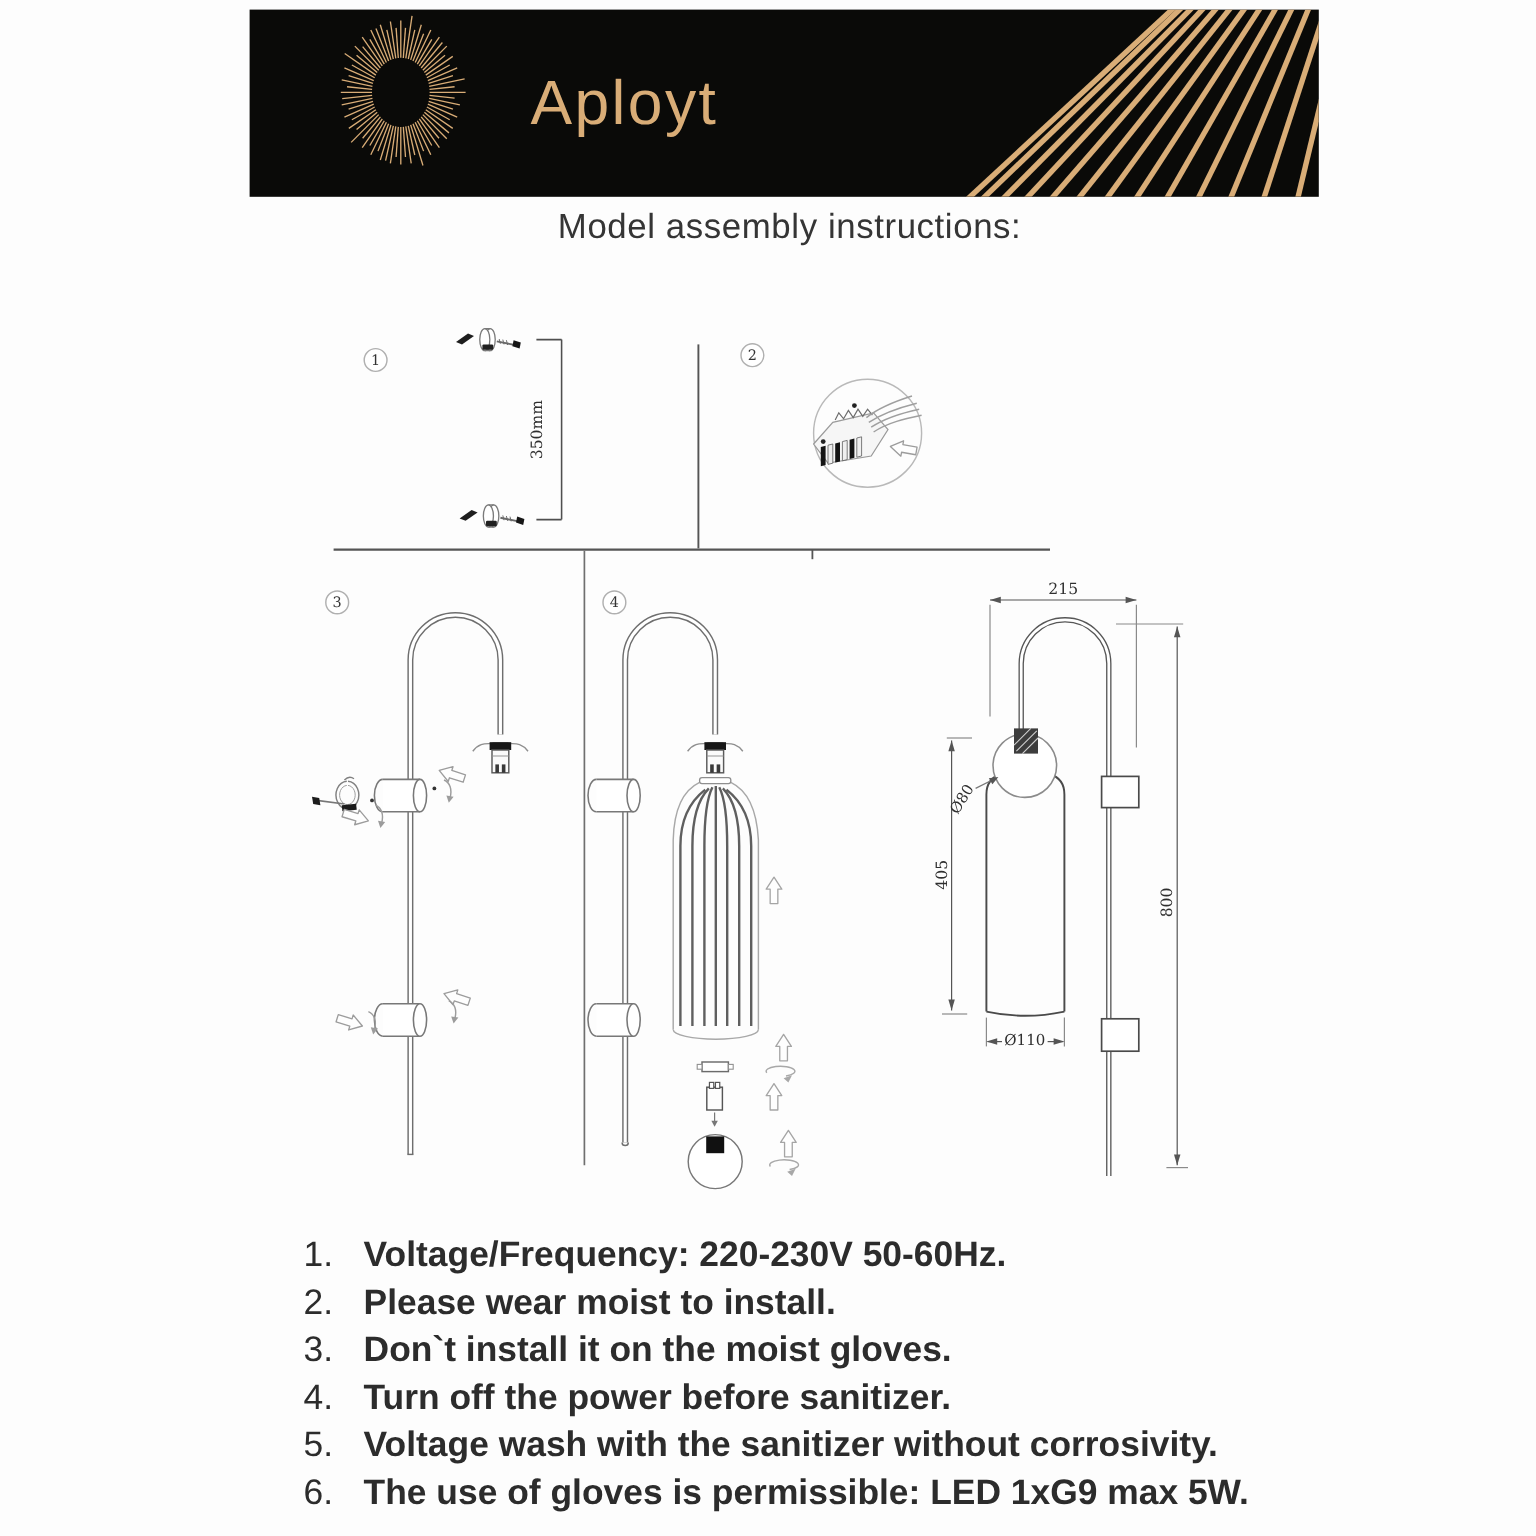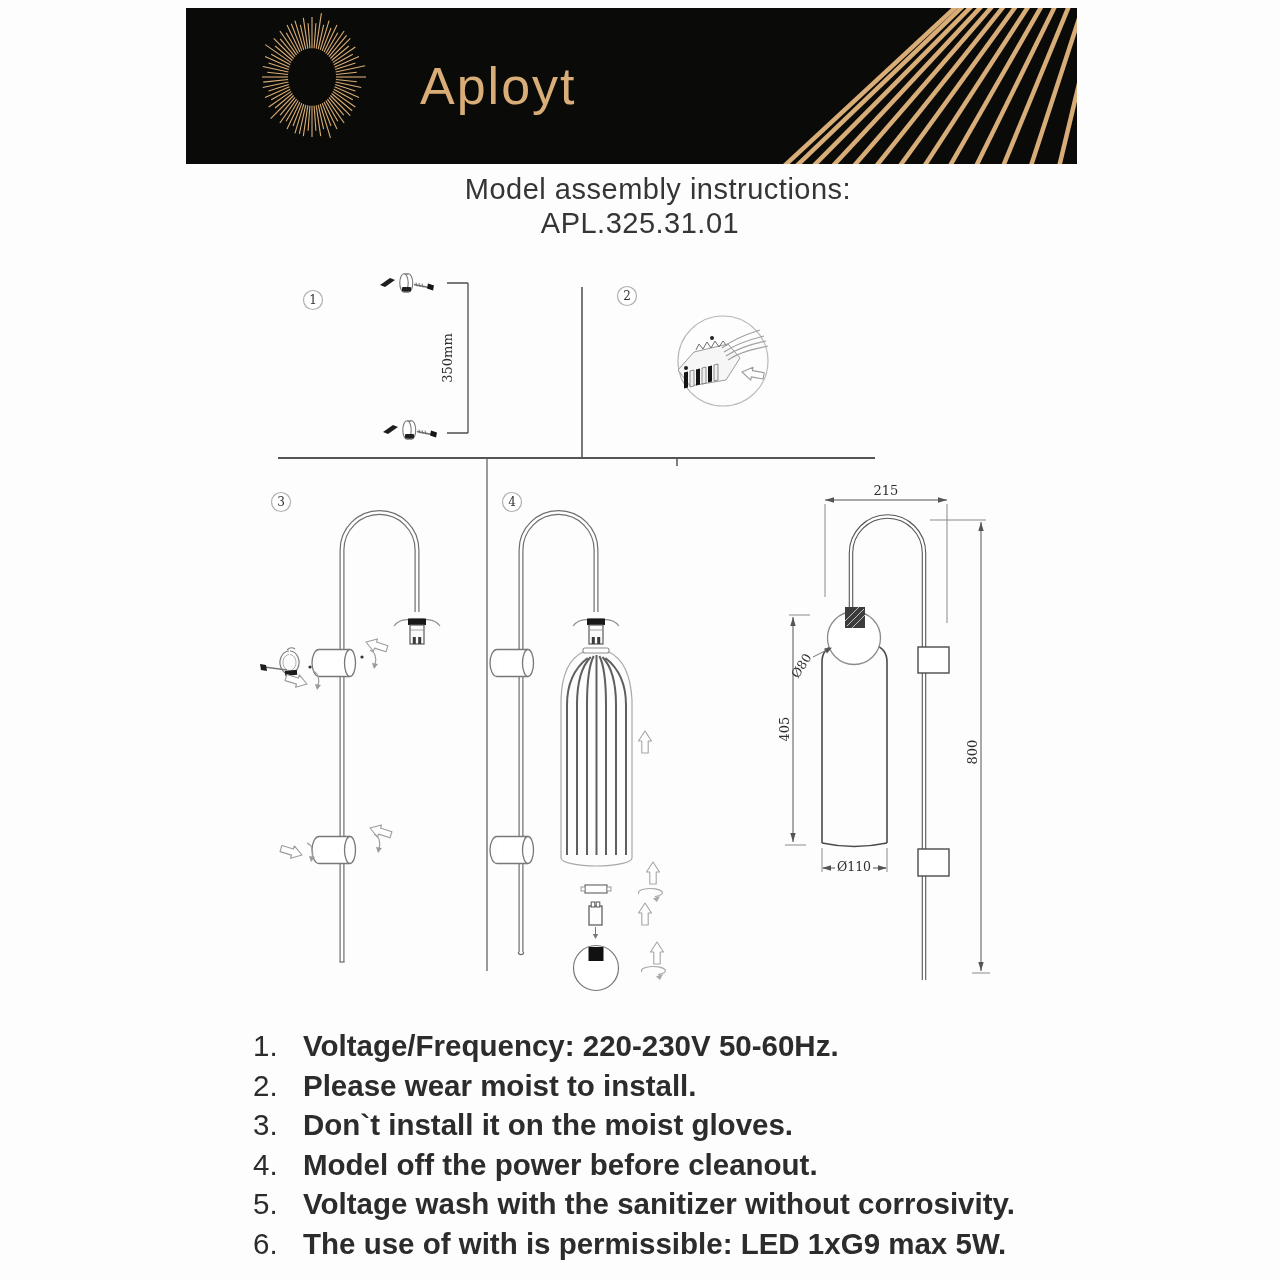--- a/index.html
+++ b/index.html
@@ -1,19 +1,19 @@
 <!DOCTYPE html>
 <html><head>
 <meta charset="utf-8">
 <style>
   html,body{margin:0;padding:0;background:#ffffff;}
   .page{position:relative;width:1280px;height:1280px;background:#fdfdfd;overflow:hidden;
         font-family:"Liberation Sans", sans-serif;}
   
-  .brandband{position:absolute;left:186px;top:8px;width:891px;height:156px;background:#0a0a08;overflow:hidden;}
+  .brandband{position:absolute;left:208px;top:8px;width:891px;height:156px;background:#0a0a08;overflow:hidden;}
   .brandband svg{position:absolute;left:0;top:0;}
   .brandword{position:absolute;left:234px;top:0;height:156px;display:flex;align-items:center;
              color:#d9ad77;font-size:52px;font-weight:400;letter-spacing:2px;}
   
   .titleblock{position:absolute;left:0;top:172px;width:1280px;text-align:center;color:#353535;}
   .titleblock .t1{font-size:29px;line-height:34px;letter-spacing:.5px;padding-left:36px;}
   .titleblock .t2{font-size:29px;line-height:34px;letter-spacing:.5px;}
   
   .diagram{position:absolute;left:190px;top:250px;}
   .dimtext{font-family:"DejaVu Serif", serif;font-size:13px;fill:#2f2f2f;}
@@ -122,21 +122,20 @@
           <line x1="952" y1="-170" x2="866.555505028742" y2="186" stroke="#d9ad77" stroke-width="4.5"></line>
           <line x1="952" y1="-170" x2="897.9724765649715" y2="186" stroke="#d9ad77" stroke-width="4.5"></line>
           <line x1="952" y1="-170" x2="930" y2="186" stroke="#d9ad77" stroke-width="4.5"></line>
         </g>
     </svg>
     <div class="brandword">Aployt</div>
   </div>
 
   <div class="titleblock">
     <div class="t1">Model assembly instructions:</div>
-    <div class="t2">APL.325.31.01</div>
   </div>
 
   <svg class="diagram" width="900" height="760" viewBox="190 250 900 760">
     <defs>
       <g id="hollow-arrow">
         <polygon points="0,0 10,-6.5 10,-3.2 22,-3.2 22,3.2 10,3.2 10,6.5" fill="#fefefe" stroke="#9c9c9c" stroke-width="1.1" stroke-linejoin="round"></polygon>
       </g>
       <g id="up-arrow">
         <polygon points="0,0 -6.5,10 -3.2,10 -3.2,22 3.2,22 3.2,10 6.5,10" fill="#fefefe" stroke="#a5a5a5" stroke-width="1.1" stroke-linejoin="round"></polygon>
       </g>
@@ -373,25 +372,25 @@
     <div class="instr-row">
       <span class="instr-num">2.</span>
       <span class="instr-text">Please wear moist to install.</span>
     </div>
     <div class="instr-row">
       <span class="instr-num">3.</span>
       <span class="instr-text">Don`t install it on the moist gloves.</span>
     </div>
     <div class="instr-row">
       <span class="instr-num">4.</span>
-      <span class="instr-text">Model off the power before cleanout.</span>
+      <span class="instr-text">Turn off the power before sanitizer.</span>
     </div>
     <div class="instr-row">
       <span class="instr-num">5.</span>
       <span class="instr-text">Voltage wash with the sanitizer without corrosivity.</span>
     </div>
     <div class="instr-row">
       <span class="instr-num">6.</span>
-      <span class="instr-text">The use of with is permissible: LED 1xG9 max 5W.</span>
+      <span class="instr-text">The use of gloves is permissible: LED 1xG9 max 5W.</span>
     </div>
   </div>
 
 </div>
 
 </body></html>

